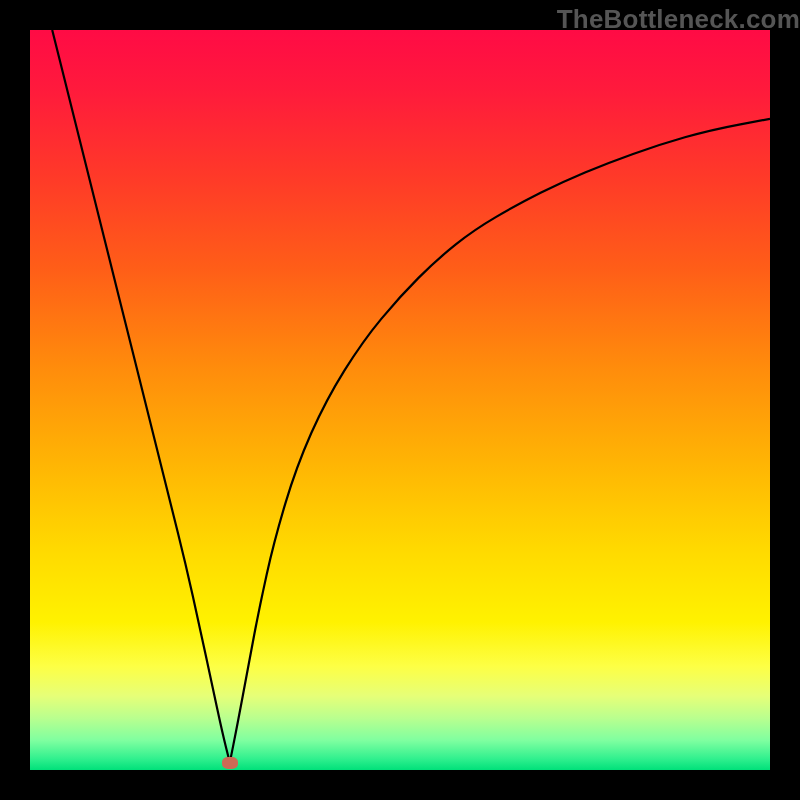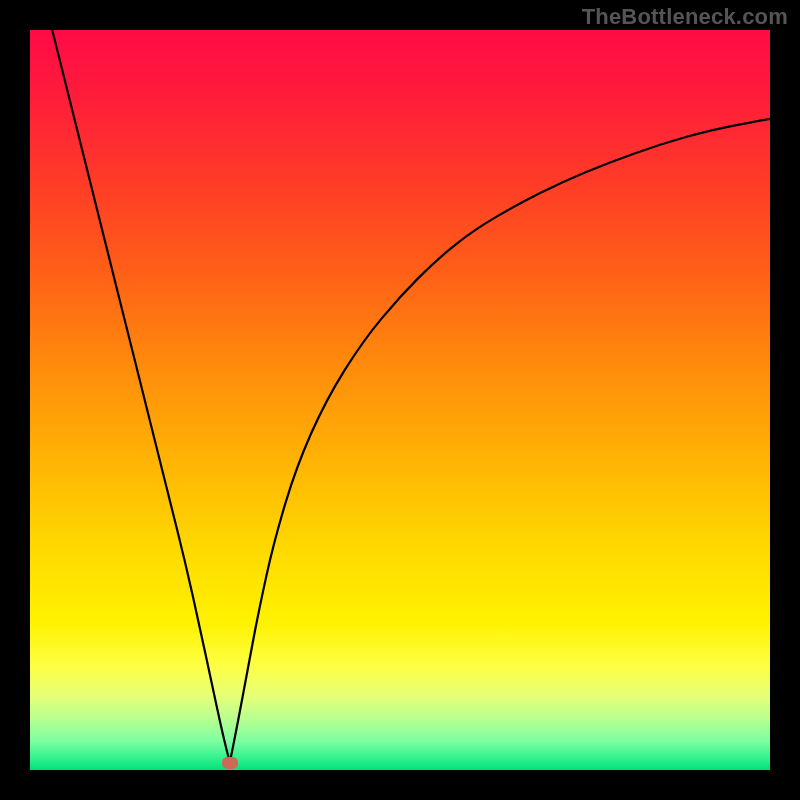--- a/index.html
+++ b/index.html
@@ -12,23 +12,23 @@
   }
   .outer {
     width: 800px;
     height: 800px;
     background: #000;
     position: relative;
   }
   .attribution {
     position: absolute;
     top: 4px;
-    right: 12px;
+    right: 0;
     color: #555;
-    font-size: 22px;
+    font-size: 26px;
     font-weight: bold;
     letter-spacing: 0.2px;
   }
   .plot-wrap {
     position: absolute;
     left: 30px;
     top: 30px;
     width: 740px;
     height: 740px;
   }

